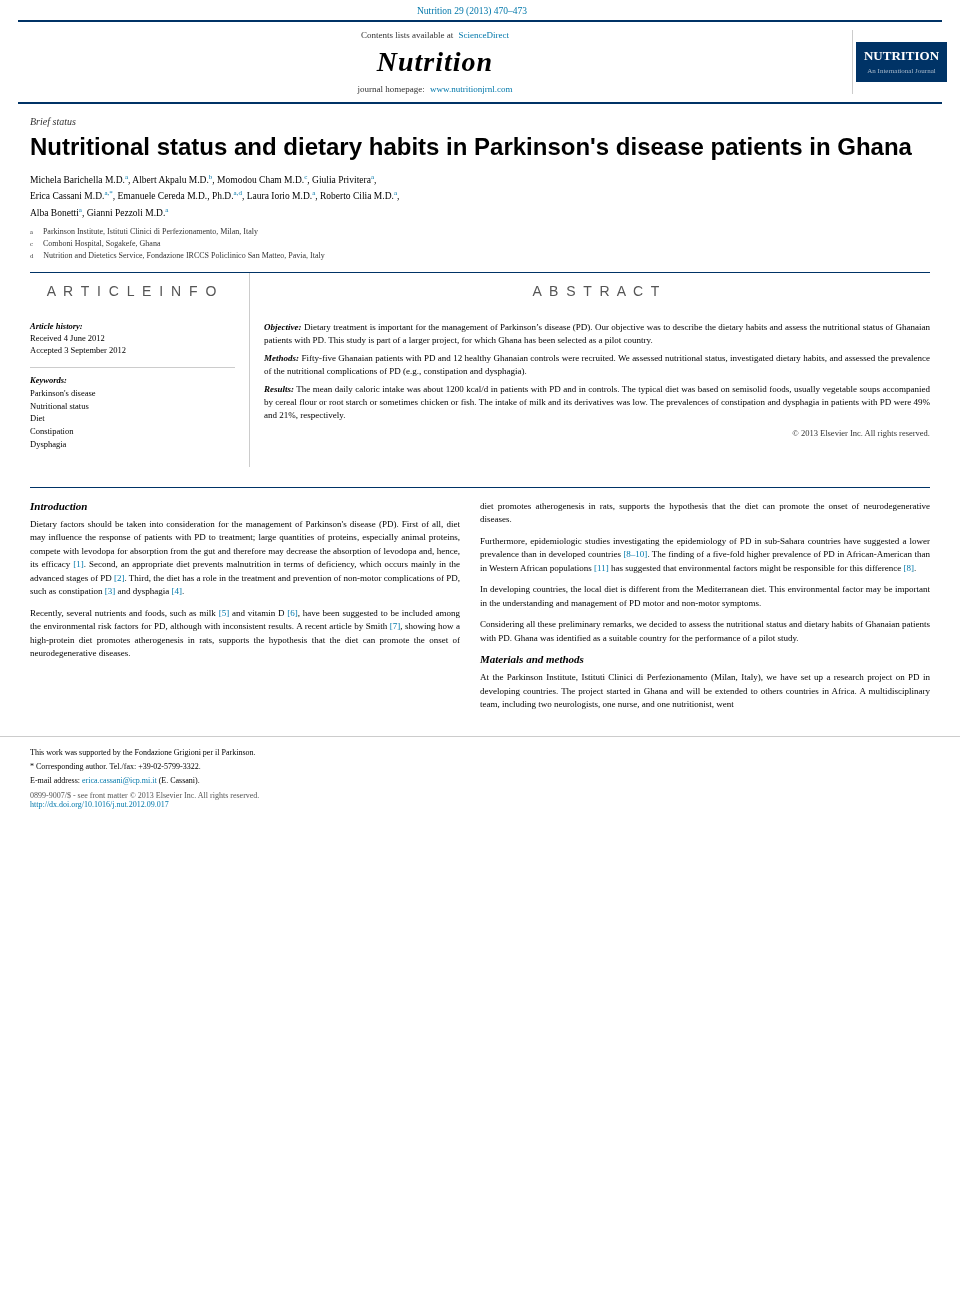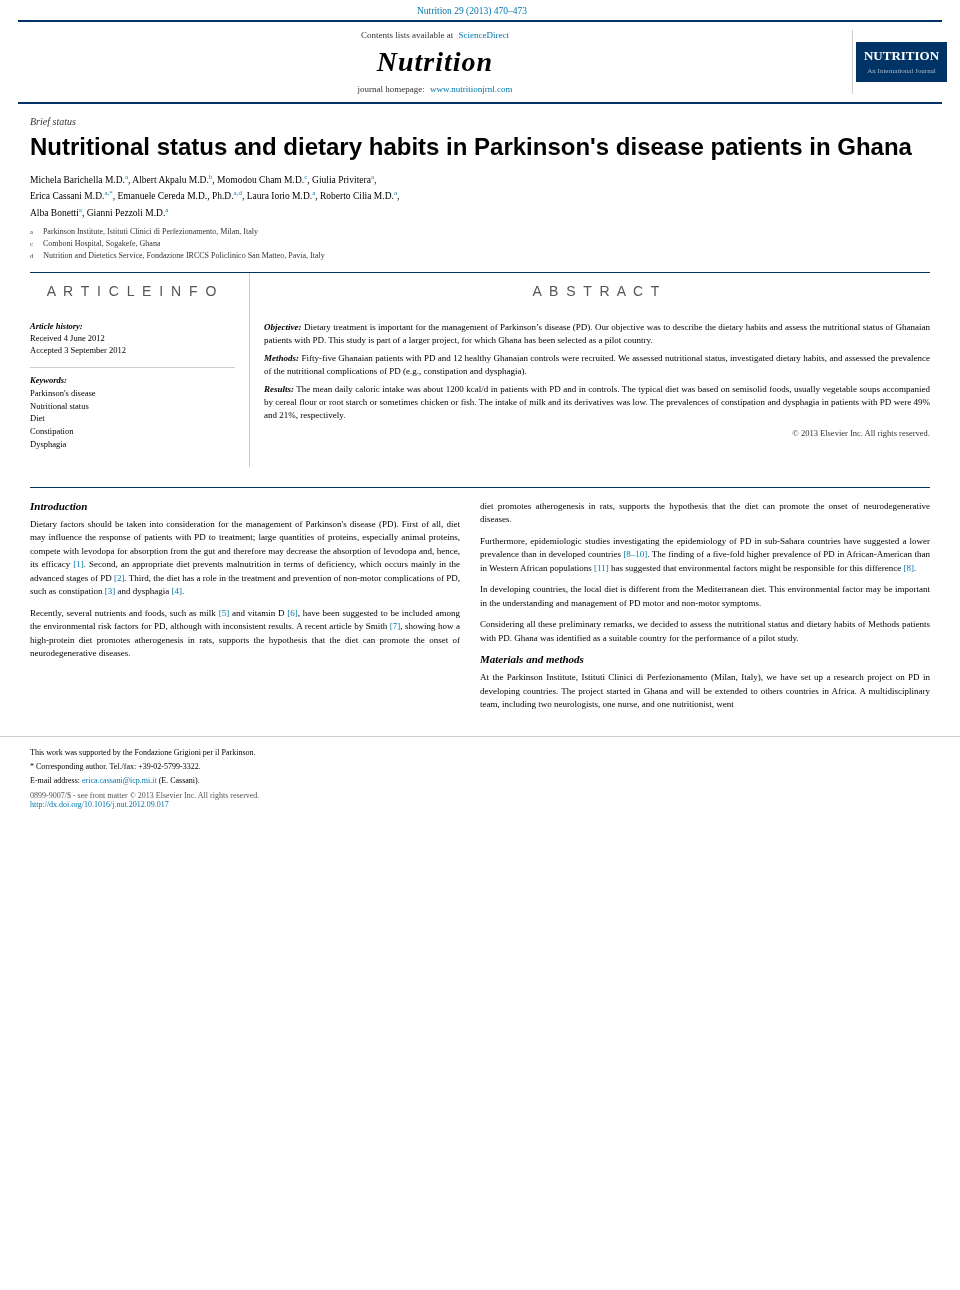--- a/index.html
+++ b/index.html
@@ -380,21 +380,21 @@
         <div class="body-para">
           diet promotes atherogenesis in rats, supports the hypothesis that the diet can promote the onset of neurodegenerative diseases.
         </div>
         <div class="body-para">
           Furthermore, epidemiologic studies investigating the epidemiology of PD in sub-Sahara countries have suggested a lower prevalence than in developed countries <span style="color:#0077aa">[8–10]</span>. The finding of a five-fold higher prevalence of PD in African-American than in Western African populations <span style="color:#0077aa">[11]</span> has suggested that environmental factors might be responsible for this difference <span style="color:#0077aa">[8]</span>.
         </div>
         <div class="body-para">
           In developing countries, the local diet is different from the Mediterranean diet. This environmental factor may be important in the understanding and management of PD motor and non-motor symptoms.
         </div>
         <div class="body-para">
-          Considering all these preliminary remarks, we decided to assess the nutritional status and dietary habits of Methods patients with PD. Ghana was identified as a suitable country for the performance of a pilot study.
+          Considering all these preliminary remarks, we decided to assess the nutritional status and dietary habits of Ghanaian patients with PD. Ghana was identified as a suitable country for the performance of a pilot study.
         </div>
         <div class="section-title">Materials and methods</div>
         <div class="body-para">At the Parkinson Institute, Istituti Clinici di Perfezionamento (Milan, Italy), we have set up a research project on PD in developing countries. The project started in Ghana and will be extended to others countries in Africa. A multidisciplinary team, including two neurologists, one nurse, and one nutritionist, went</div>
       </div>
     </div>
   </div>
 
   <div class="footer-area">
     <div class="footnote">This work was supported by the Fondazione Grigioni per il Parkinson.</div>
     <div class="footnote">* Corresponding author. Tel./fax: +39-02-5799-3322.</div>

